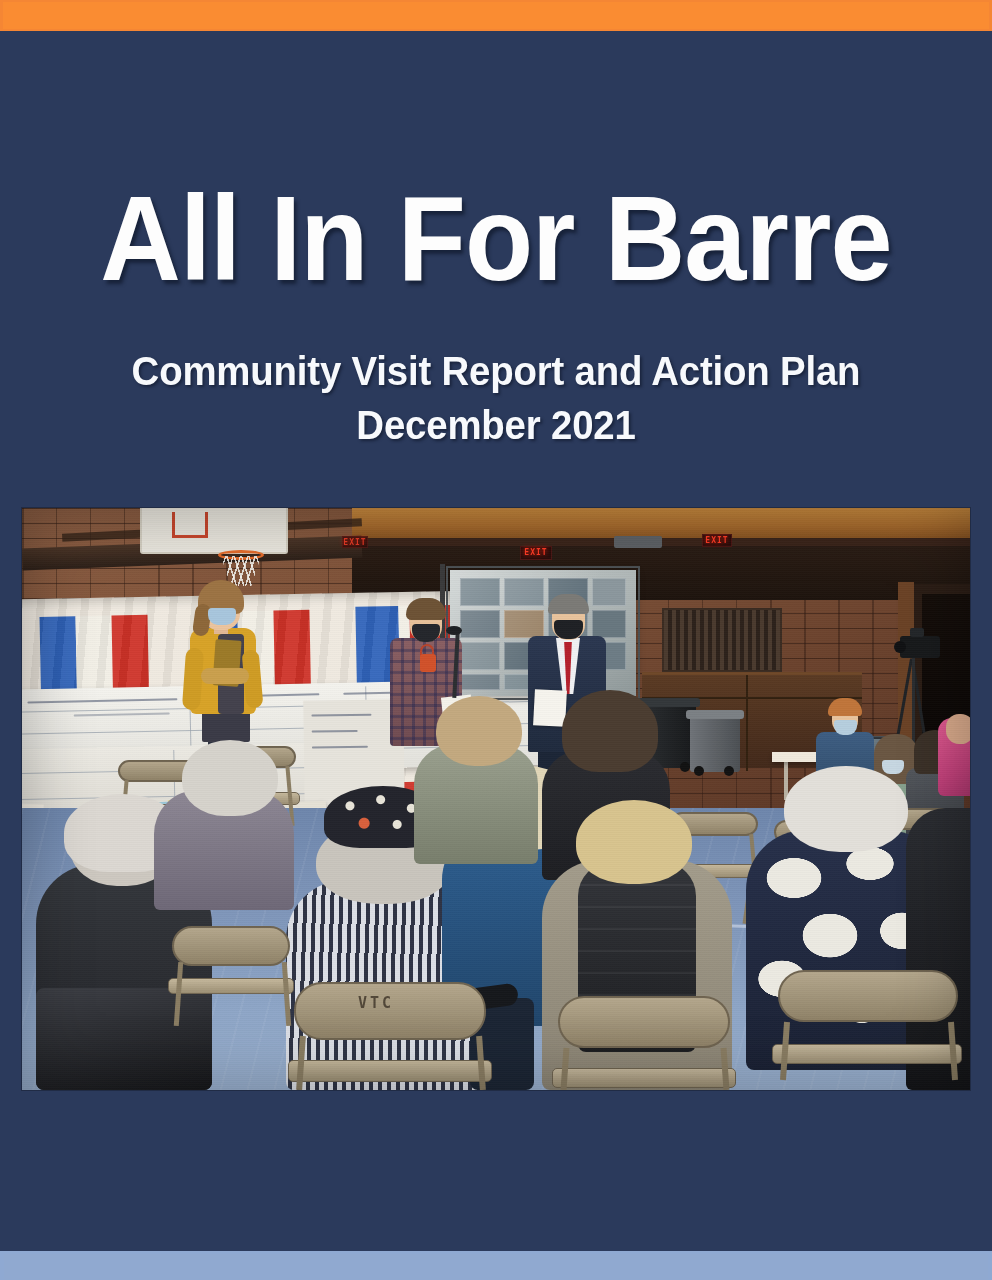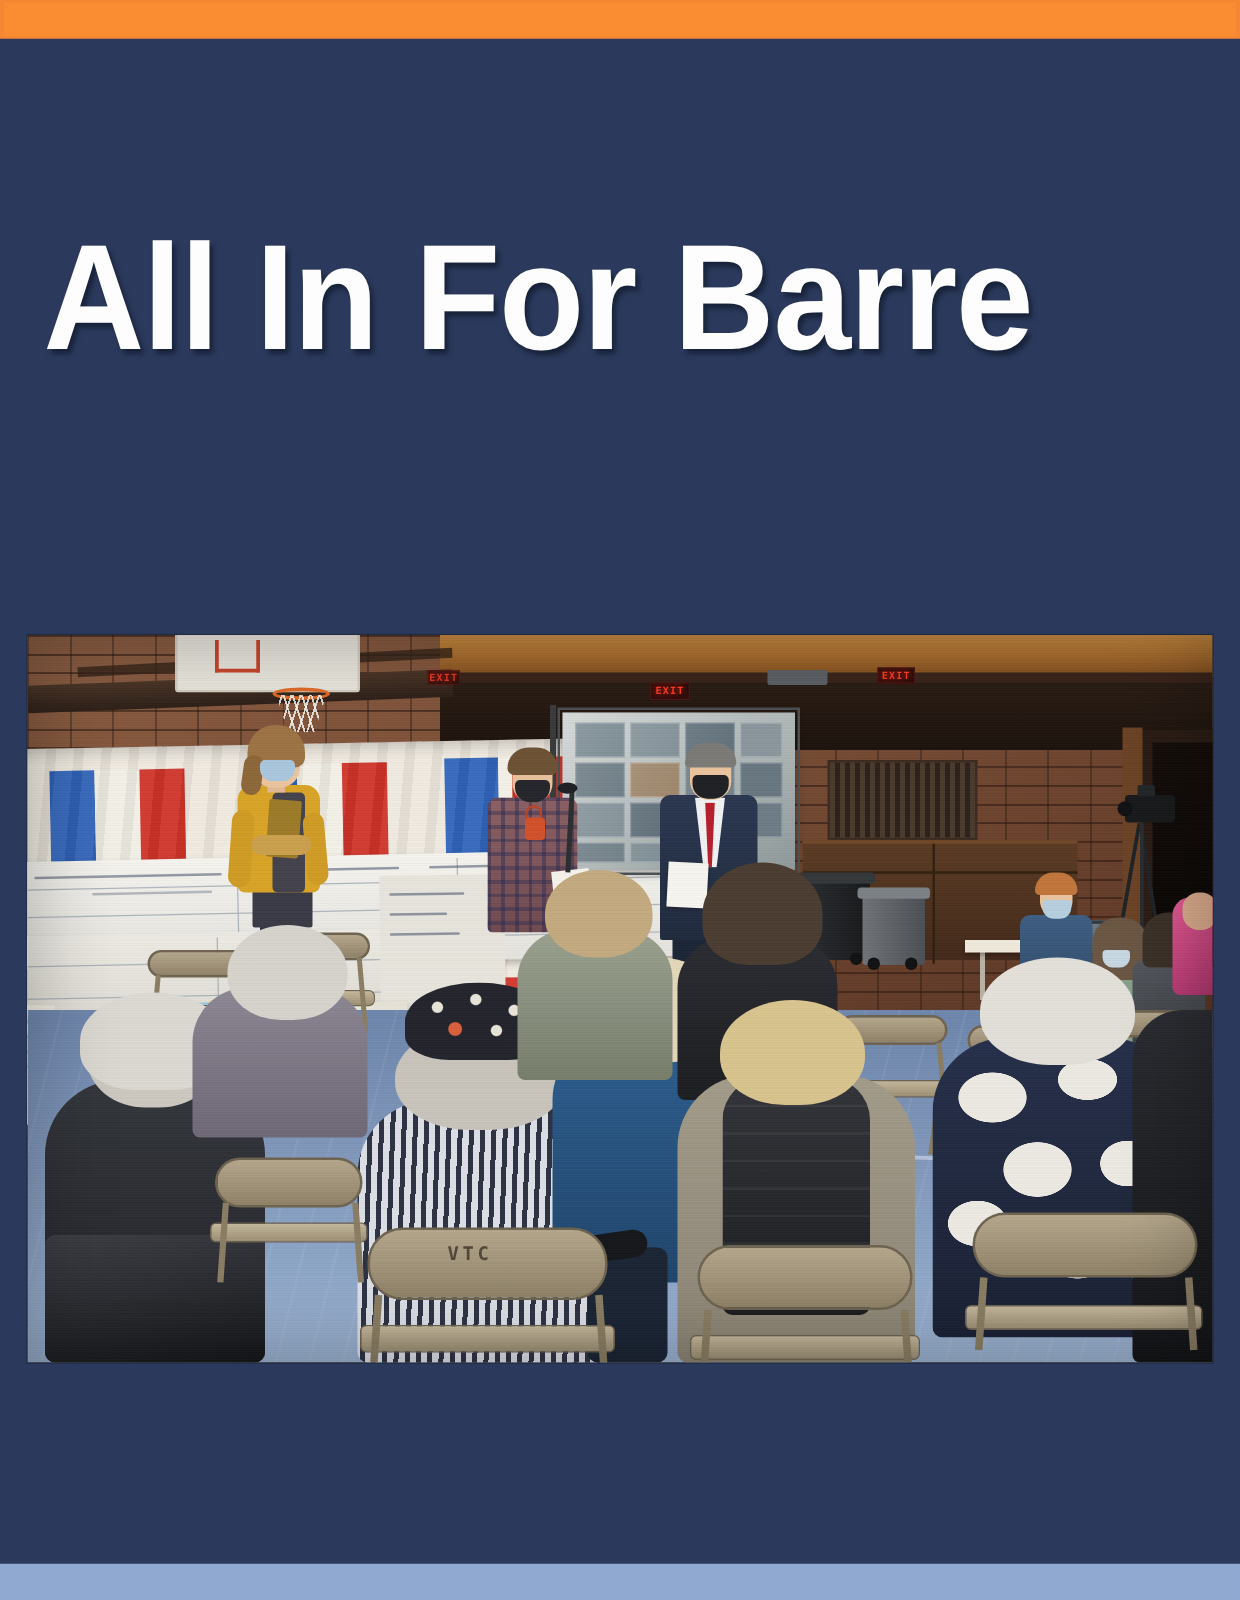--- a/index.html
+++ b/index.html
@@ -37,21 +37,21 @@
   }
   .bottom-band-inner {
     position:absolute; left:4px; top:1254px;
     width:984px; height:26px;
     background:#90a9d0;
   }
 
   
   .title-block {
     position:absolute; left:0; top:178px;
-    width:992px; text-align:left;
+    width:992px; text-align:center;
   }
   .main-title {
     font-size:120px;
     font-weight:bold;
     color:#fdfdfd;
     letter-spacing:-1px;
     line-height:1.0;
     font-stretch:condensed;
     transform:scaleX(0.93);
     text-shadow: 3px 4px 4px rgba(8,14,30,0.55);
@@ -428,20 +428,24 @@
 <div class="page">
 
   <div class="top-band">
     <div class="top-band-inner"></div>
   </div>
 
   <div class="title-block">
     <div class="main-title">All In For Barre</div>
   </div>
 
+  <div class="subtitle-block">
+    <div class="subtitle-line">Community Visit Report and Action Plan</div>
+    <div class="subtitle-line">December 2021</div>
+  </div>
 
   <div class="photo">
 
     <div class="ph brick"></div>
     <div class="ph wood-top"></div>
     <div class="ph wood-top2"></div>
     <div class="ph soffit"></div>
 
     <div class="ph beam"></div>
     <div class="ph beam2"></div>

